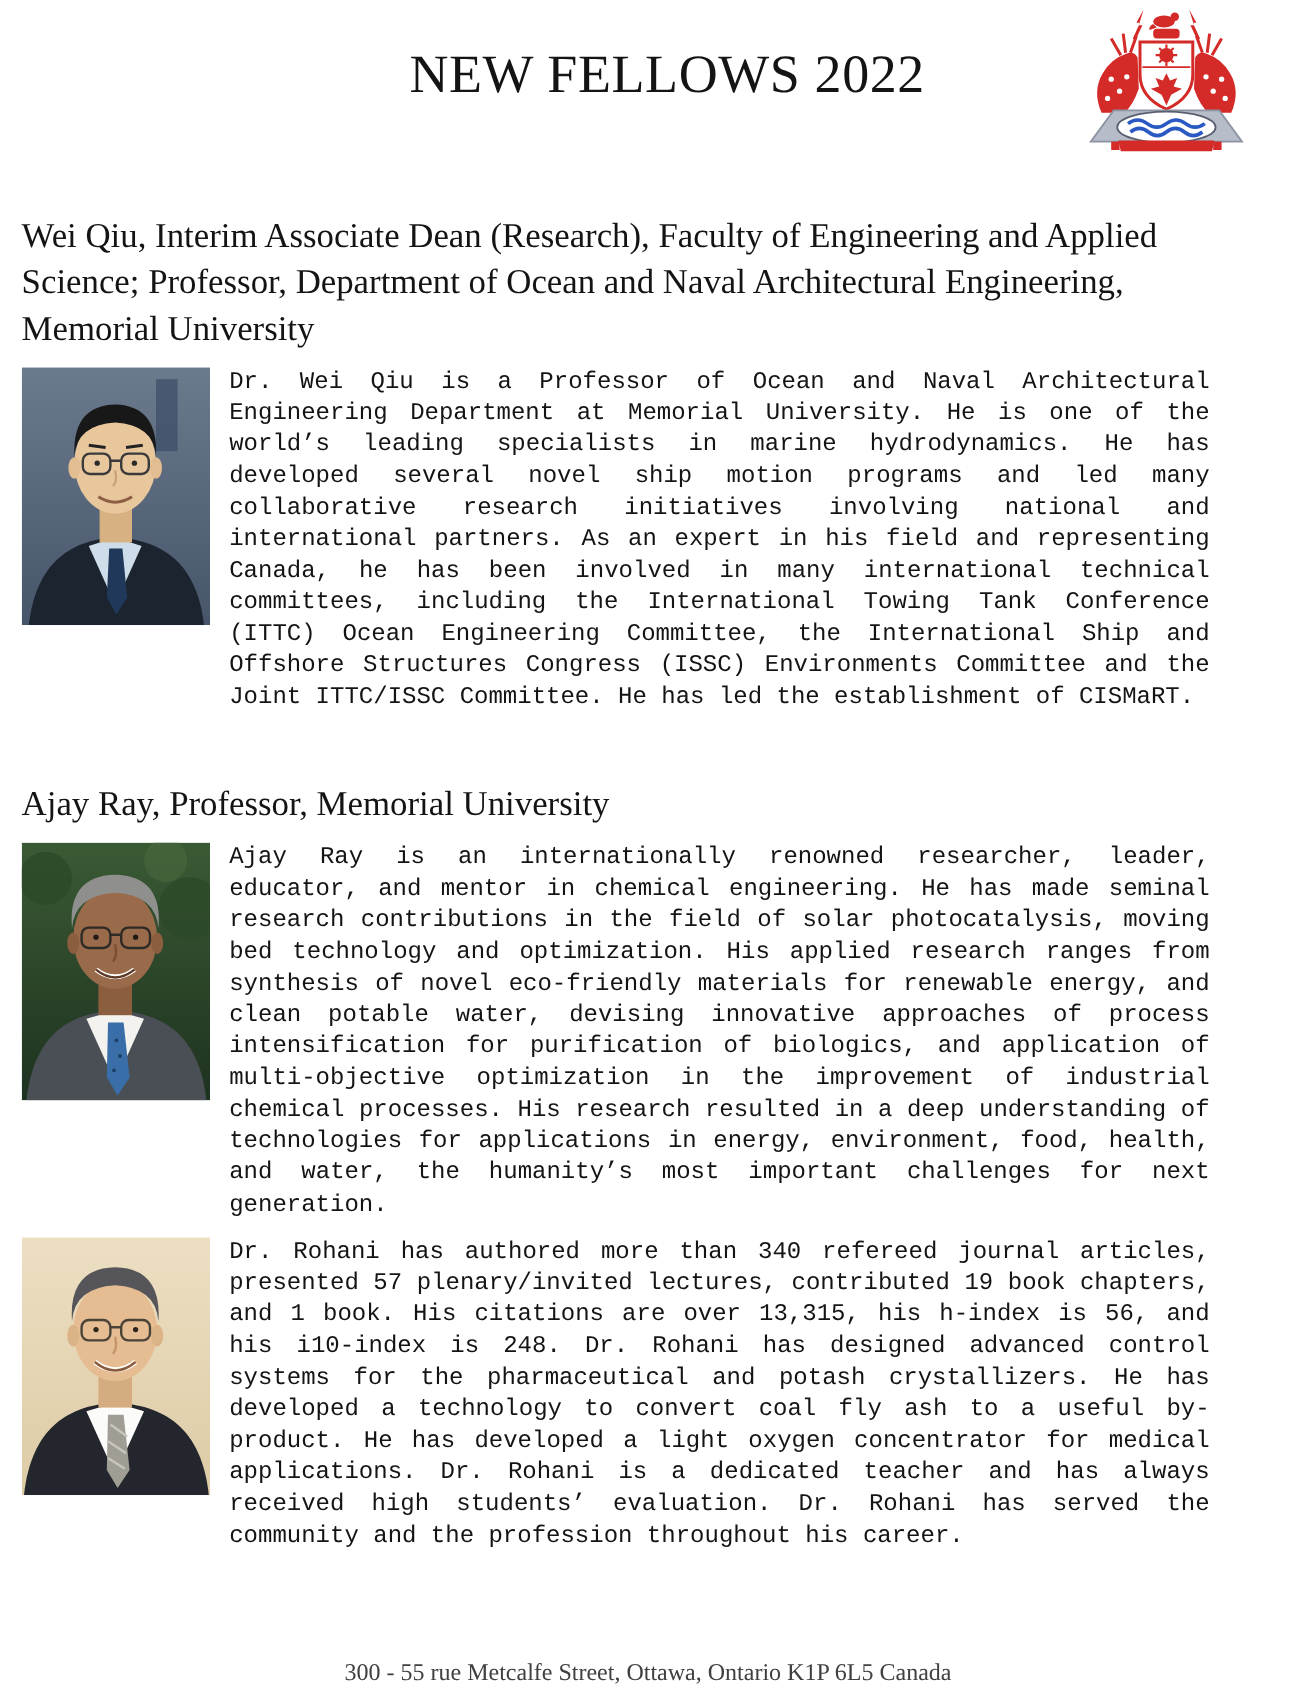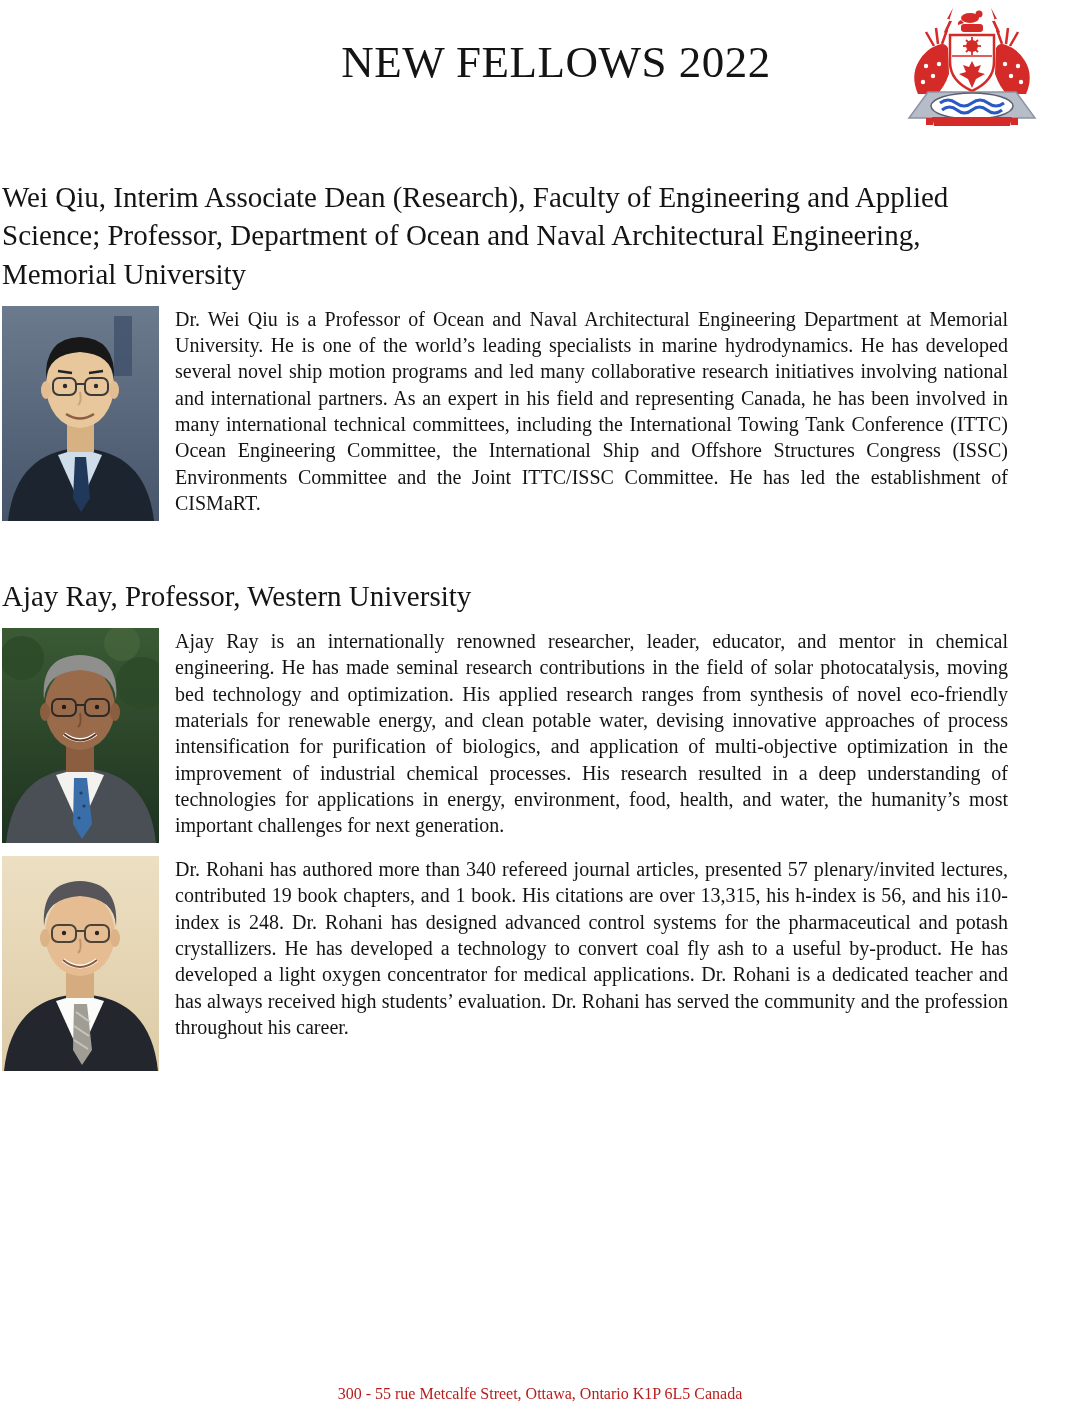--- a/index.html
+++ b/index.html
@@ -28,21 +28,21 @@
   .crest {
     position: absolute;
     top: 6px;
     right: 26px;
     width: 164px;
     height: 126px;
   }
   .crest svg { width: 100%; height: 100%; display: block; }
 
   
-  .main { padding: 0 72px 0 2px; }
+  .main { padding: 0 72px 0 18px; }
   .fellow-heading {
     margin: 0;
     font-size: 29px;
     font-weight: normal;
     line-height: 1.32;
   }
   .fellow.s1 .fellow-heading { margin-top: 82px; }
   .fellow.s2 .fellow-heading { margin-top: 56px; }
   .fellow.s3 .fellow-heading { margin-top: 80px; }
   .fellow-body { display: flex; gap: 16px; margin-top: 13px; }
@@ -52,32 +52,33 @@
     height: 215px;
     overflow: hidden;
   }
   .photo svg { width: 100%; height: 100%; display: block; }
   .bio {
     margin: 0;
     flex: 1;
     font-size: 20px;
     line-height: 26.3px;
     text-align: justify;
+    font-family: Liberation Mono, monospace;
   }
 
   
   .footer {
     position: absolute;
     left: 0;
     bottom: 5px;
     width: 100%;
     text-align: center;
-    font-size: 16px;
+    font-size: 20px;
     line-height: 22px;
-    color: #b91c1c;
+    color: #404040;
   }
 
   
   .watermark {
     position: absolute;
     right: 22px;
     bottom: 22px;
     display: flex;
     align-items: center;
     gap: 8px;
@@ -183,21 +184,21 @@
             <path d="M70,67 L56,65 M87,67 L101,65" stroke="#222" stroke-width="2.5"></path>
             <path d="M78,86 Q80,96 76,99" stroke="#c9a377" stroke-width="2" fill="none"></path>
             <path d="M64,108 Q78,117 92,108" stroke="#8d5e45" stroke-width="2.5" fill="none"></path>
           </svg>
         </div>
         <p class="bio">Dr. Wei Qiu is a Professor of Ocean and Naval Architectural Engineering Department at Memorial University. He is one of the world’s leading specialists in marine hydrodynamics. He has developed several novel ship motion programs and led many collaborative research initiatives involving national and international partners. As an expert in his field and representing Canada, he has been involved in many international technical committees, including the International Towing Tank Conference (ITTC) Ocean Engineering Committee, the International Ship and Offshore Structures Congress (ISSC) Environments Committee and the Joint ITTC/ISSC Committee. He has led the establishment of CISMaRT.</p>
       </div>
     </section>
 
     <section class="fellow s2">
-      <h2 class="fellow-heading">Ajay Ray, Professor, Western University</h2>
+      <h2 class="fellow-heading">Ajay Ray, Professor, Memorial University</h2>
       <div class="fellow-body">
         <div class="photo">
           <svg viewBox="0 0 157 215" preserveAspectRatio="none">
             <defs>
               <linearGradient id="bg2" x1="0" y1="0" x2="0" y2="1">
                 <stop offset="0" stop-color="#3a5a34"></stop>
                 <stop offset="1" stop-color="#1e3220"></stop>
               </linearGradient>
             </defs>
             <rect width="157" height="215" fill="url(#bg2)"></rect>

